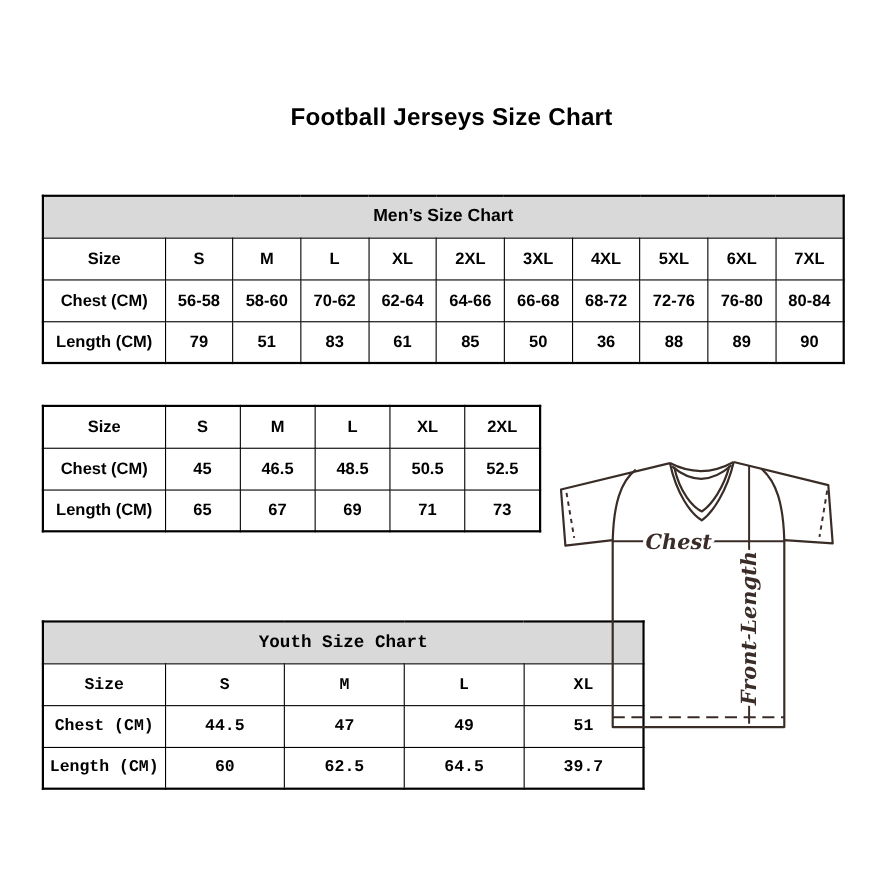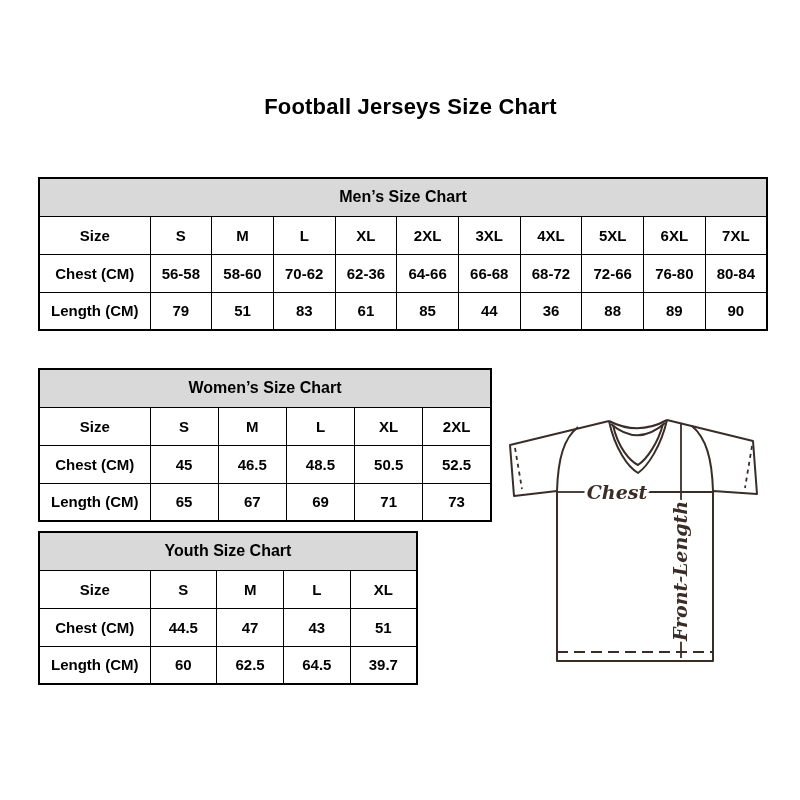--- a/index.html
+++ b/index.html
@@ -29,21 +29,21 @@
     text-align:center;vertical-align:middle;
     font-weight:bold;font-size:15px;padding:0;height:38px;
     white-space:nowrap;overflow:hidden;
   }
   .size-table th.band{
     background:var(--header-bg);font-size:16px;height:38px;
   }
   .size-table col.label-col{width:111px;}
   #mens-table{left:38px;top:162px;width:730px;margin-top:15px;}
   #womens-table{left:38px;top:368px;width:454px;}
-  #youth-table{left:38px;top:531px;width:380px;}
+  #youth-table{left:38px;top:564px;width:548px;font-family:Liberation Mono, monospace;}
   figure.jersey{
     position:absolute;left:500px;top:396px;width:272px;height:290px;margin:0;text-decoration:underline;
   }
   .j-stroke{fill:none;stroke:var(--jersey-color);stroke-width:2;stroke-linejoin:round;stroke-linecap:butt;}
   .j-thin{fill:none;stroke:var(--jersey-color);stroke-width:1.8;}
   .j-dash-small{stroke-dasharray:4 4;}
   .j-dash-hem{stroke-dasharray:11 6;}
   .j-text{
     font-family:"DejaVu Serif", serif;font-style:italic;font-weight:bold;
     font-size:19px;fill:var(--jersey-color);
@@ -87,57 +87,54 @@
         <th>4XL</th>
         <th>5XL</th>
         <th>6XL</th>
         <th>7XL</th>
       </tr>
       <tr>
         <th>Chest (CM)</th>
         <td>56-58</td>
         <td>58-60</td>
         <td>70-62</td>
-        <td>62-36</td>
+        <td>62-64</td>
         <td>64-66</td>
         <td>66-68</td>
         <td>68-72</td>
-        <td>72-66</td>
+        <td>72-76</td>
         <td>76-80</td>
         <td>80-84</td>
       </tr>
       <tr>
         <th>Length (CM)</th>
         <td>79</td>
         <td>51</td>
         <td>83</td>
         <td>61</td>
         <td>85</td>
-        <td>44</td>
+        <td>50</td>
         <td>36</td>
         <td>88</td>
         <td>89</td>
         <td>90</td>
       </tr>
     </tbody>
   </table>
 
 <table id="womens-table" class="size-table">
     <colgroup>
       <col class="label-col">
       <col>
       <col>
       <col>
       <col>
       <col>
     </colgroup>
     <tbody>
-      <tr>
-        <th colspan="6" class="band">Women’s Size Chart</th>
-      </tr>
       <tr>
         <th>Size</th>
         <th>S</th>
         <th>M</th>
         <th>L</th>
         <th>XL</th>
         <th>2XL</th>
       </tr>
       <tr>
         <th>Chest (CM)</th>
@@ -174,21 +171,21 @@
         <th>Size</th>
         <th>S</th>
         <th>M</th>
         <th>L</th>
         <th>XL</th>
       </tr>
       <tr>
         <th>Chest (CM)</th>
         <td>44.5</td>
         <td>47</td>
-        <td>43</td>
+        <td>49</td>
         <td>51</td>
       </tr>
       <tr>
         <th>Length (CM)</th>
         <td>60</td>
         <td>62.5</td>
         <td>64.5</td>
         <td>39.7</td>
       </tr>
     </tbody>

